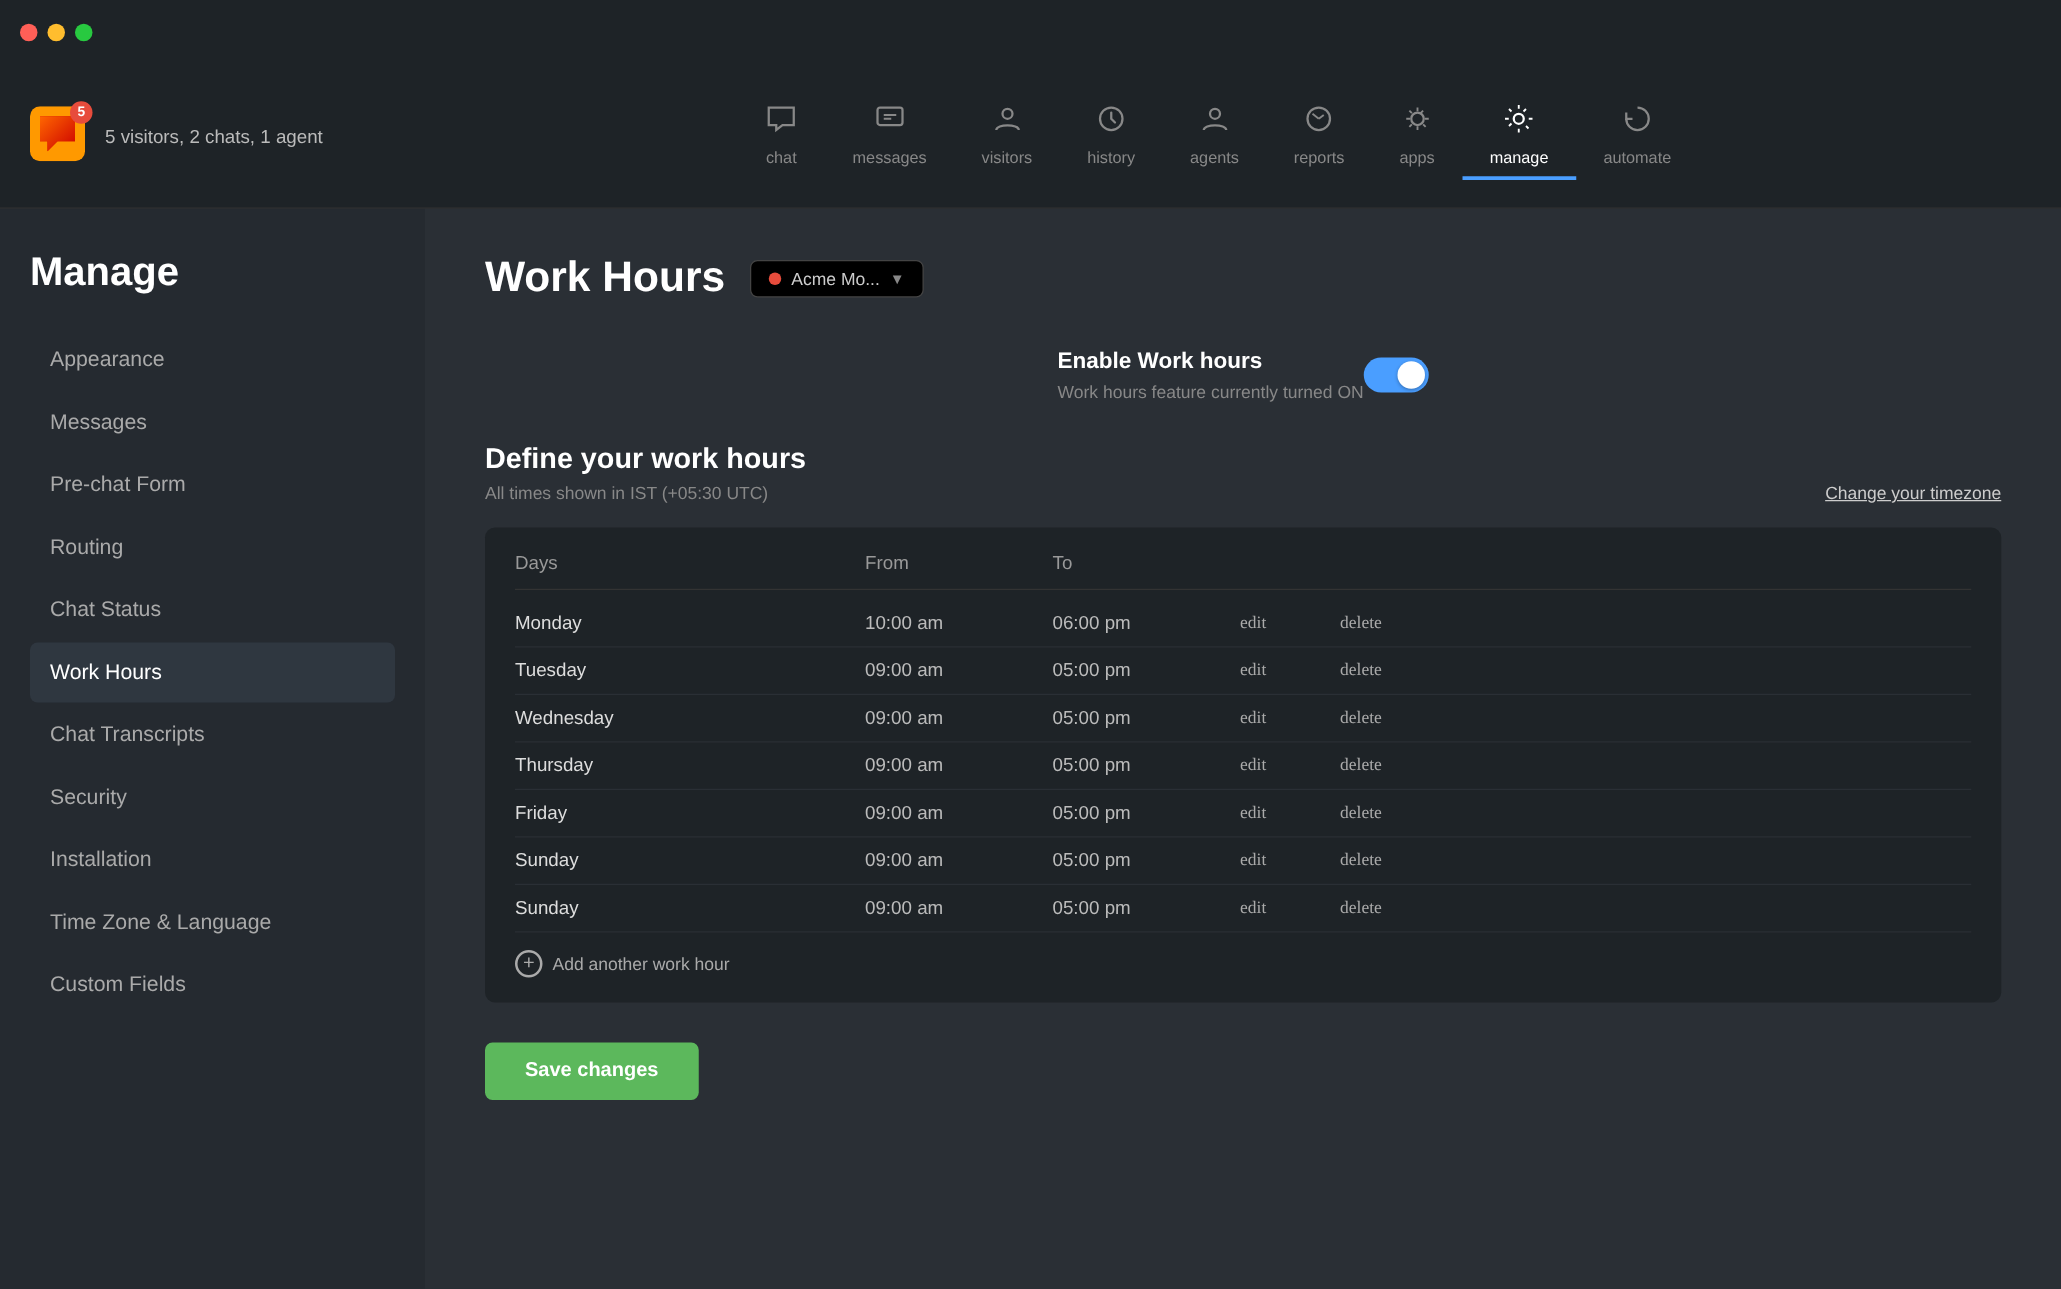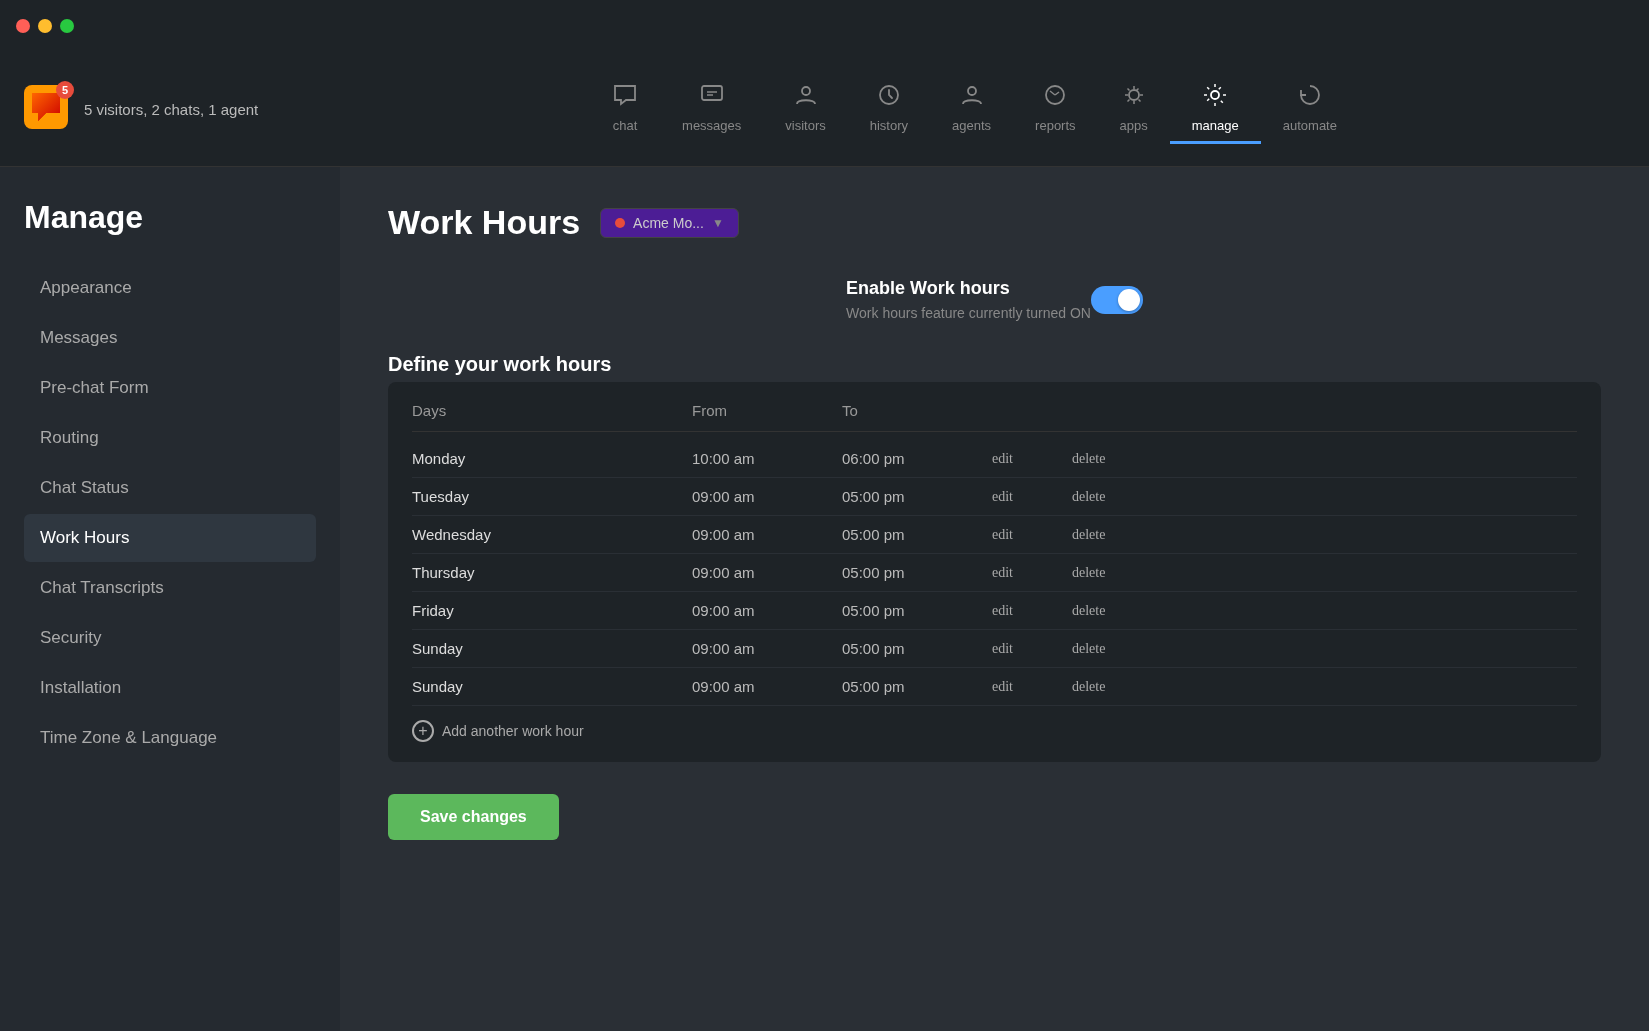--- a/index.html
+++ b/index.html
@@ -150,21 +150,21 @@
     .page-title {
       font-size: 34px;
       font-weight: 600;
       color: #fff;
     }
 
     .group-selector {
       display: flex;
       align-items: center;
       gap: 8px;
-      background: #4c1d95;
+      background: #000000;
       border: 1px solid #444;
       border-radius: 6px;
       padding: 6px 14px;
       cursor: pointer;
       color: #ccc;
       font-size: 14px;
     }
     .group-dot {
       width: 10px;
       height: 10px;
@@ -210,21 +210,21 @@
       background: #fff;
       border-radius: 50%;
       position: absolute;
       top: 3px;
       right: 3px;
       box-shadow: 0 1px 3px rgba(0,0,0,0.3);
     }
 
     
     .section-title {
-      font-size: 20px;
+      font-size: 23px;
       font-weight: 600;
       color: #fff;
       margin-bottom: 6px;
     }
     .section-subtitle {
       font-size: 14px;
       color: #888;
       margin-bottom: 20px;
       display: flex;
       justify-content: space-between;
@@ -442,20 +442,21 @@
     <div class="sidebar-item">Appearance</div>
     <div class="sidebar-item">Messages</div>
     <div class="sidebar-item">Pre-chat Form</div>
     <div class="sidebar-item">Routing</div>
     <div class="sidebar-item">Chat Status</div>
     <div class="sidebar-item active">Work Hours</div>
     <div class="sidebar-item">Chat Transcripts</div>
     <div class="sidebar-item">Security</div>
     <div class="sidebar-item">Installation</div>
     <div class="sidebar-item">Time Zone &amp; Language</div>
+    <div class="sidebar-item">Custom Fields</div>
   </div>
 
   <div class="content">
 
     
     <div class="page-header">
       <h1 class="page-title">Work Hours</h1>
       <div class="group-selector">
         <div class="group-dot"></div>
         <span>Acme Mo...</span>
@@ -472,20 +473,24 @@
         </div>
         <div class="toggle">
           <div class="toggle-knob"></div>
         </div>
       </div>
     </div>
 
     
     <div>
       <div class="section-title">Define your work hours</div>
+      <div class="section-subtitle">
+        <span>All times shown in IST (+05:30 UTC)</span>
+        <span class="timezone-link">Change your timezone</span>
+      </div>
     </div>
 
     
     <div class="hours-table">
       <div class="hours-header">
         <span>Days</span>
         <span>From</span>
         <span>To</span>
         <span></span>
       </div>

